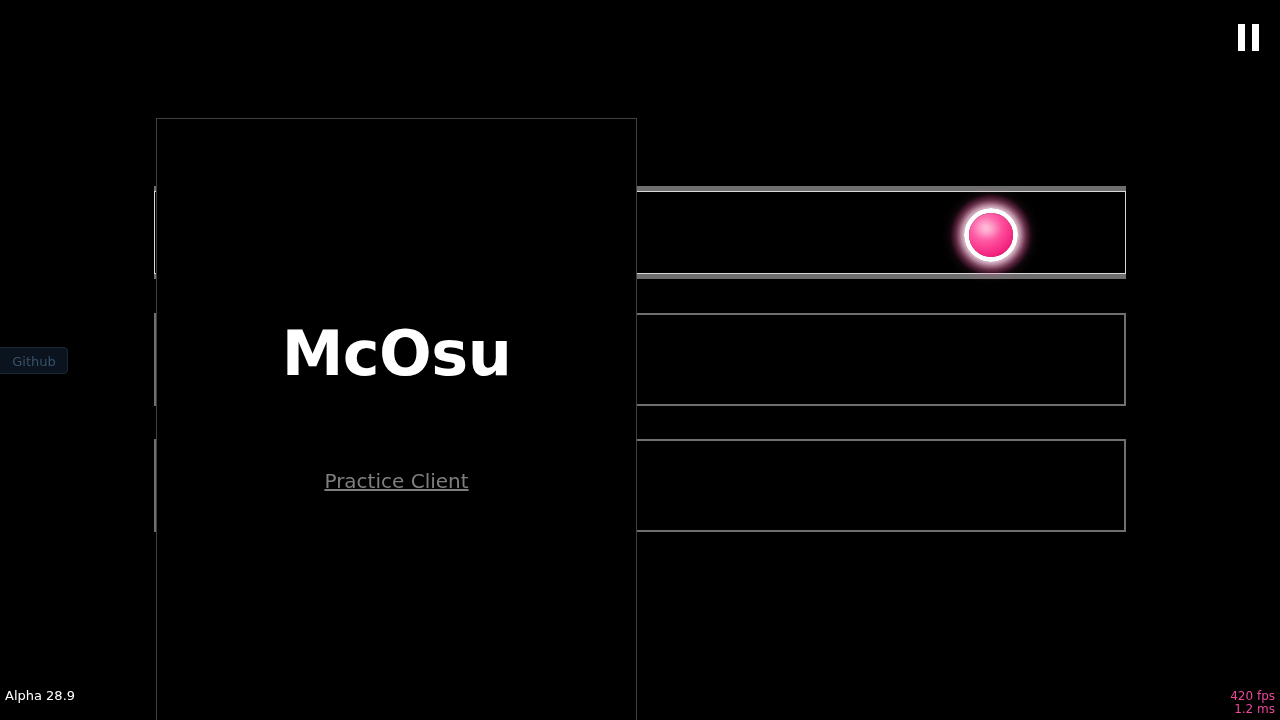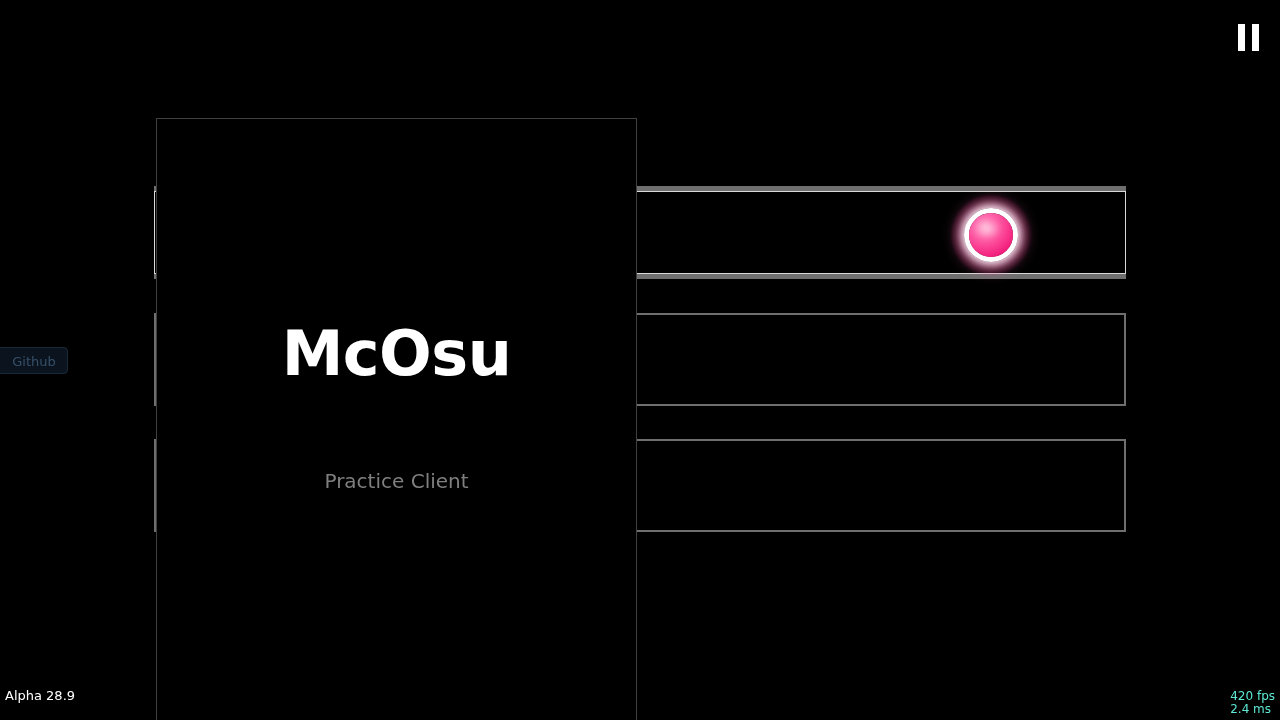--- a/index.html
+++ b/index.html
@@ -54,20 +54,21 @@
     position: absolute;
     left: 0;
     right: 0;
     top: 352px;
     text-align: center;
     color: #7f7f7f;
     font-size: 20px;
     font-weight: normal;
     line-height: 1;
     white-space: nowrap;
+    text-decoration: underline;
   }
 
   
   .menu {
     position: absolute;
     left: 0;
     top: 0;
     width: 1280px;
     height: 720px;
     z-index: 20;
@@ -279,21 +280,22 @@
     color: #ffffff;
     font-size: 13px;
     line-height: 1;
     white-space: nowrap;
     z-index: 50;
   }
   .fps-block {
     position: absolute;
     right: 5px;
     bottom: 4px;
-    color: #5eead4;
+    text-align: right;
+    color: #ec4899;
     font-size: 12px;
     line-height: 13px;
     white-space: nowrap;
     z-index: 50;
   }
   .fps-line { display: block; }
 </style>
 </head>
 <body>
 
@@ -334,16 +336,16 @@
 
   <div class="pause-button">
     <span class="pause-bar pause-bar-left"></span>
     <span class="pause-bar pause-bar-right"></span>
   </div>
 
   <div class="version-text">Alpha 28.9</div>
 
   <div class="fps-block">
     <span class="fps-line">420 fps</span>
-    <span class="fps-line">2.4 ms</span>
+    <span class="fps-line">1.2 ms</span>
   </div>
 
 </div>
 
 </body></html>

